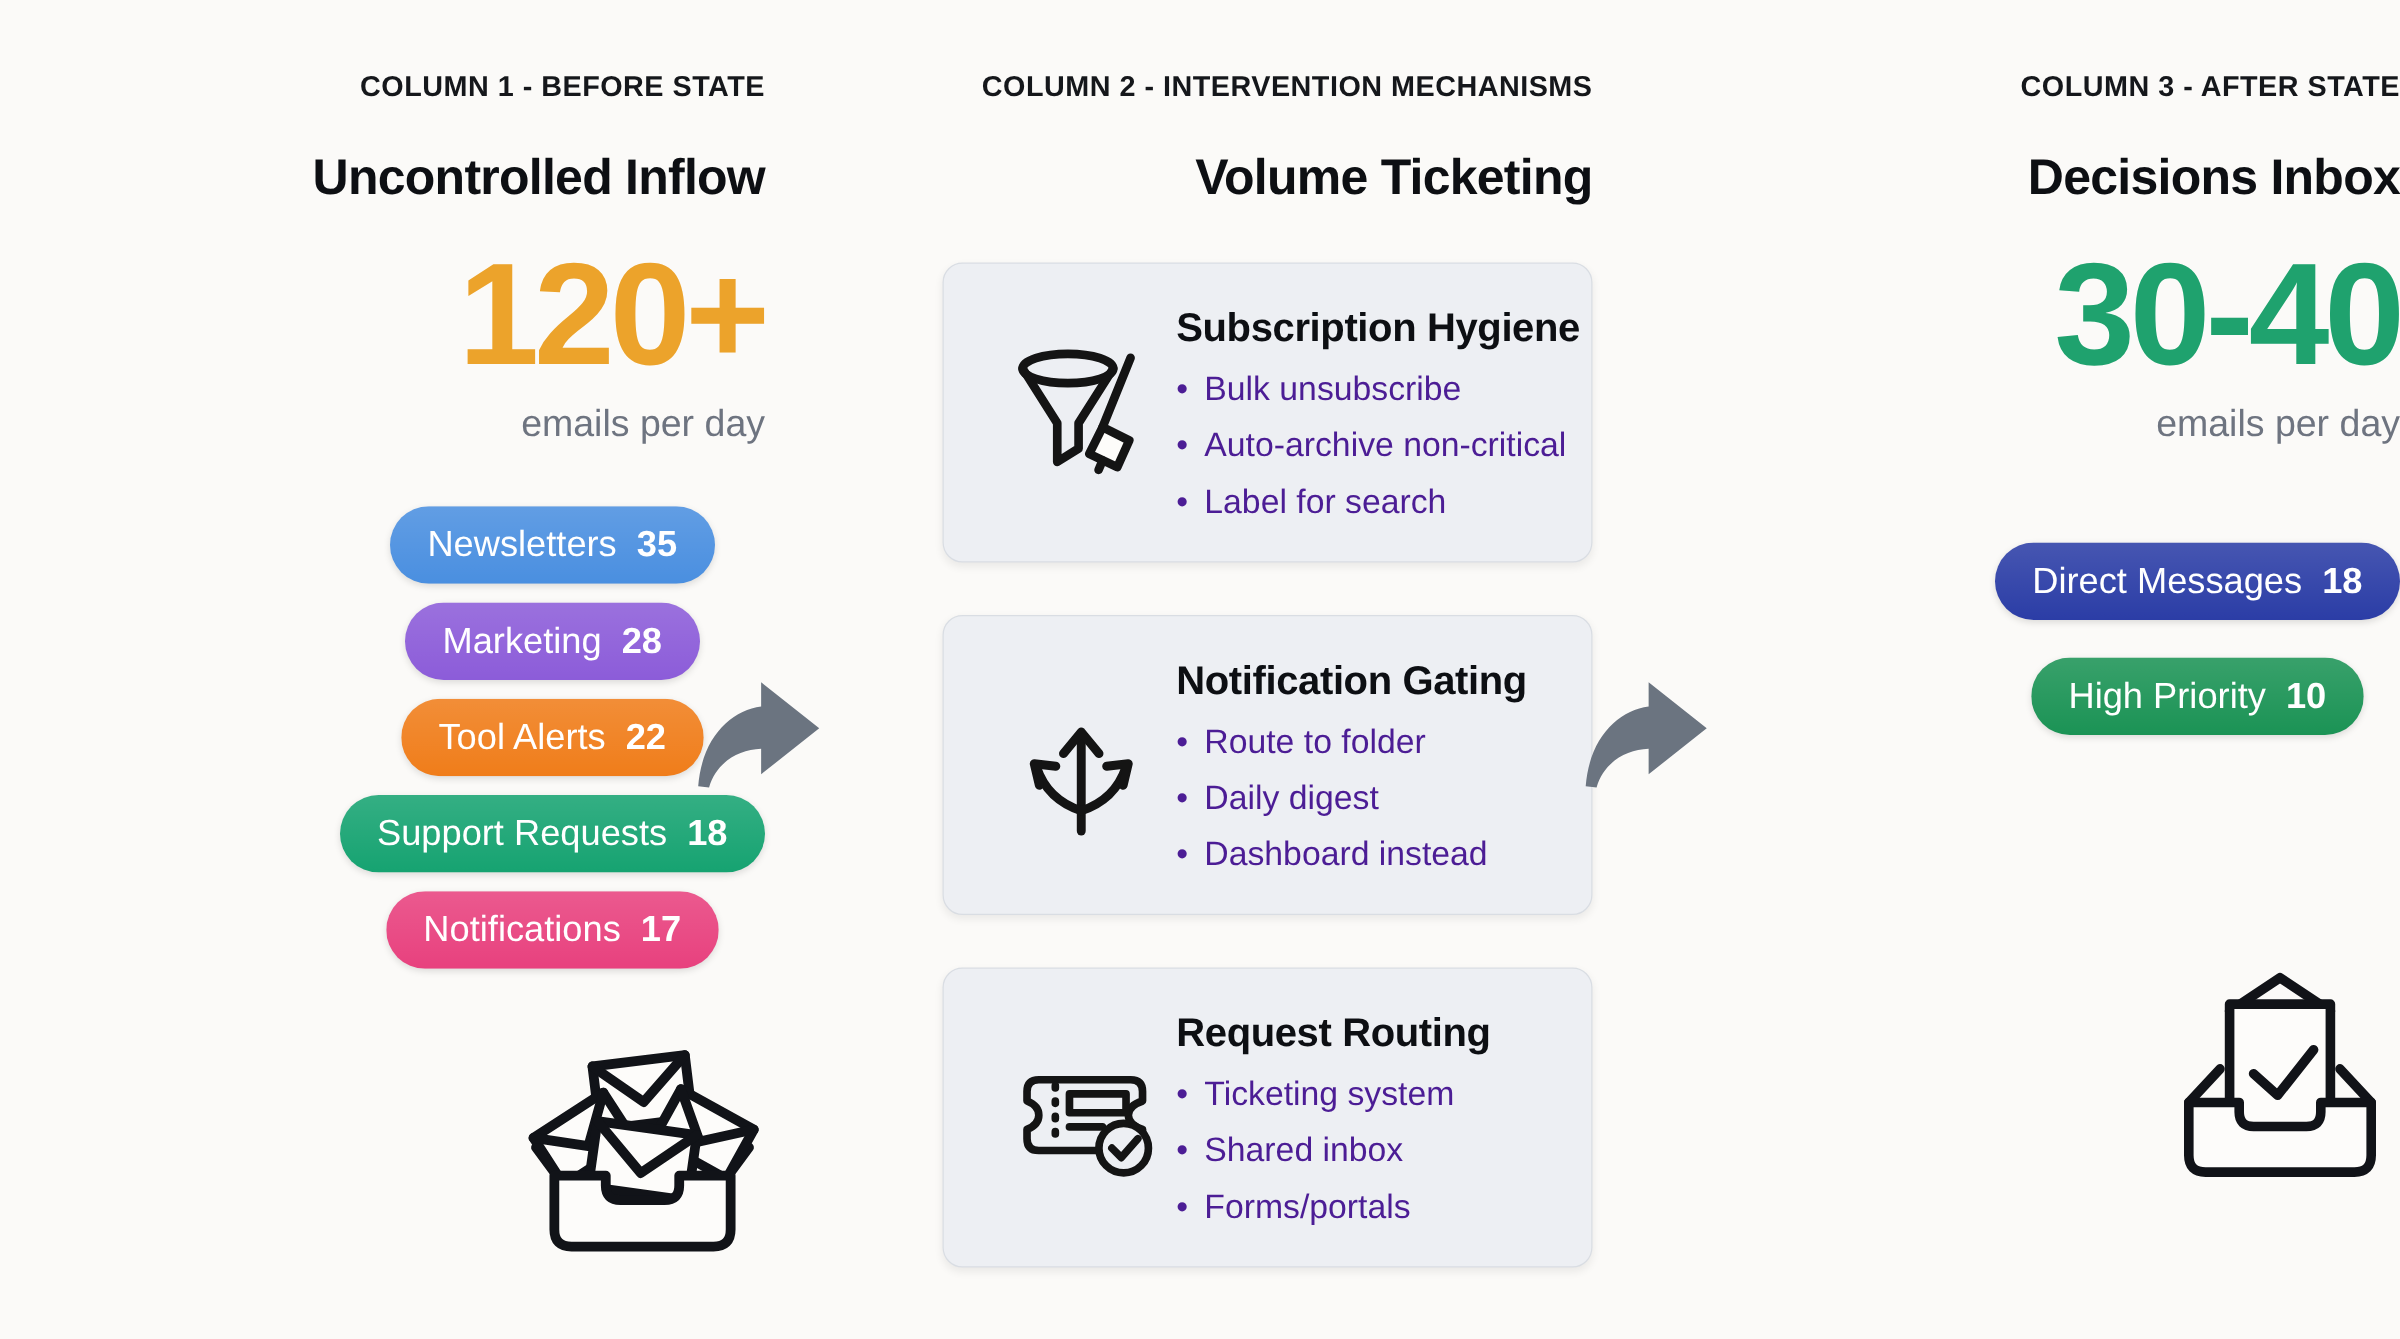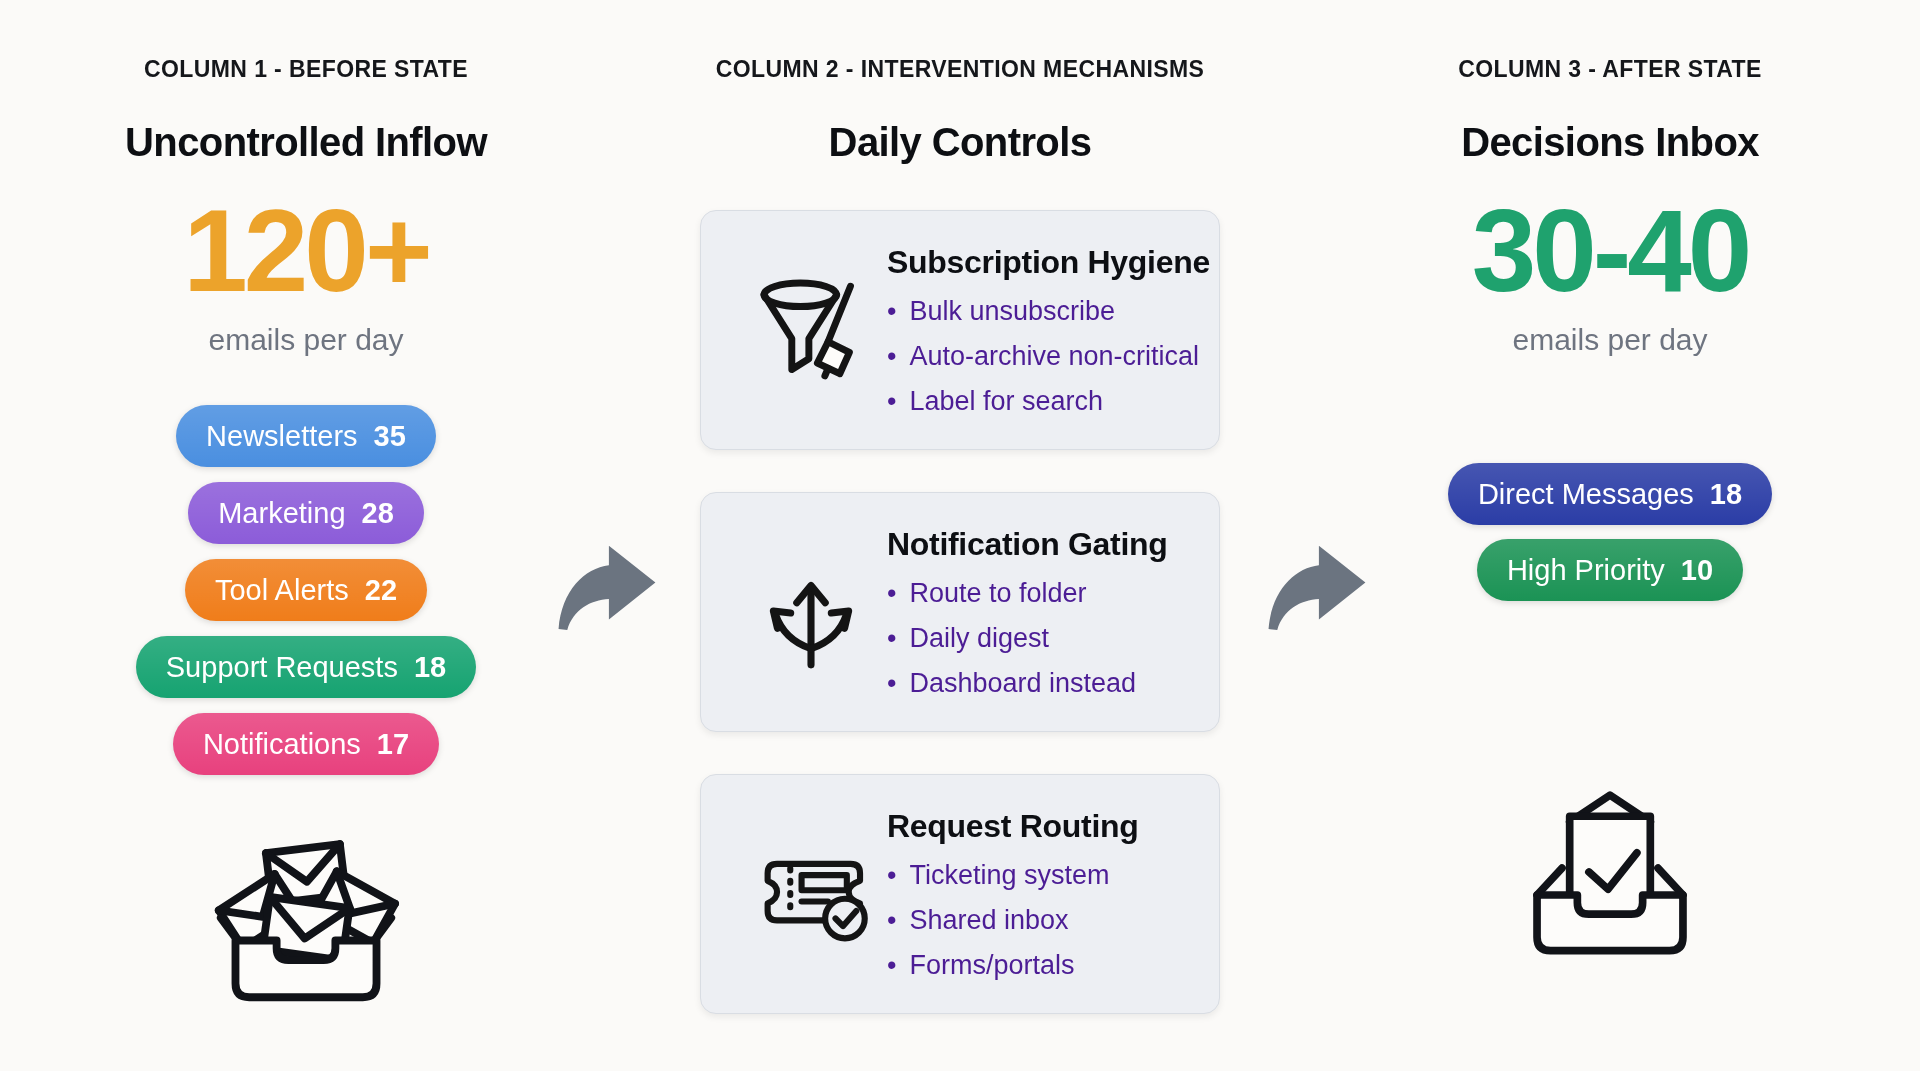--- a/index.html
+++ b/index.html
@@ -2,32 +2,32 @@
 <html><head>
 <meta charset="utf-8">
 <style>
   html,body{margin:0;padding:0}
   body{
     width:1920px;height:1071px;overflow:hidden;
     background:#fbfaf8;color:#101216;
     font-family:"Liberation Sans","DejaVu Sans",sans-serif;
   }
   .stage{position:relative;width:1920px;height:1071px}
-  .col{position:absolute;top:0;display:flex;flex-direction:column;align-items:center;text-align:center}
+  .col{position:absolute;top:0;display:flex;flex-direction:column;align-items:flex-end;text-align:center}
   .col1{left:0;width:612px}
   .col2{left:646px;width:628px}
   .col3{left:1300px;width:620px}
 
   .eyebrow{margin-top:56px;font-size:23px;font-weight:700;letter-spacing:.4px;color:#15171b;white-space:nowrap}
   .title{margin:37px 0 0;font-size:40px;font-weight:700;letter-spacing:-.6px;color:#0d0f13;white-space:nowrap}
   .metric{margin-top:28px;font-size:116px;font-weight:700;letter-spacing:-4px;line-height:1;white-space:nowrap}
   .caption{margin-top:14px;font-size:30px;color:#6e7480}
 
   .pills{display:flex;flex-direction:column;align-items:center;gap:15px;margin-top:48px}
-  .col3 .pills{margin-top:106px;gap:14px}
+  .col3 .pills{margin-top:77px;gap:30px}
   .pill{
     display:flex;align-items:center;gap:16px;height:62px;padding:0 30px;
     border-radius:31px;color:#fff;font-size:29px;white-space:nowrap;
     box-shadow:0 2px 6px rgba(0,0,0,.13);
     background-image:linear-gradient(180deg,rgba(255,255,255,.13),rgba(255,255,255,0));
   }
   .pill .lab{font-weight:500}
   .pill .num{font-weight:700}
 
   .big-icon{margin-top:46px}
@@ -111,21 +111,21 @@
       </svg>
     </div>
   </section>
 
   <svg class="arrow arrow1" width="108" height="92" viewBox="0 0 110 95">
     <path d="M6,92 C9,52 33,29 58,26 L58,6 L106,44 L58,82 L58,61 C39,62 21,72 15,93 Z" style="fill: rgb(107, 116, 128);"></path>
   </svg>
 
   <section class="col col2">
     <div class="eyebrow">COLUMN 2 - INTERVENTION MECHANISMS</div>
-    <h2 class="title">Daily Controls</h2>
+    <h2 class="title">Volume Ticketing</h2>
 
     <div class="cards">
 
       <div class="card">
         <div class="card-icon">
           <svg width="128" height="128" viewBox="0 0 120 120">
             <g stroke="#141414" stroke-width="6.5" fill="none" stroke-linecap="round" stroke-linejoin="round">
               <ellipse cx="50" cy="27" rx="34" ry="11"></ellipse>
               <path d="M16,27 L42,68 L42,97 L58,87 L58,68 L84,27"></path>
               <path d="M97,19 L76,71"></path>

